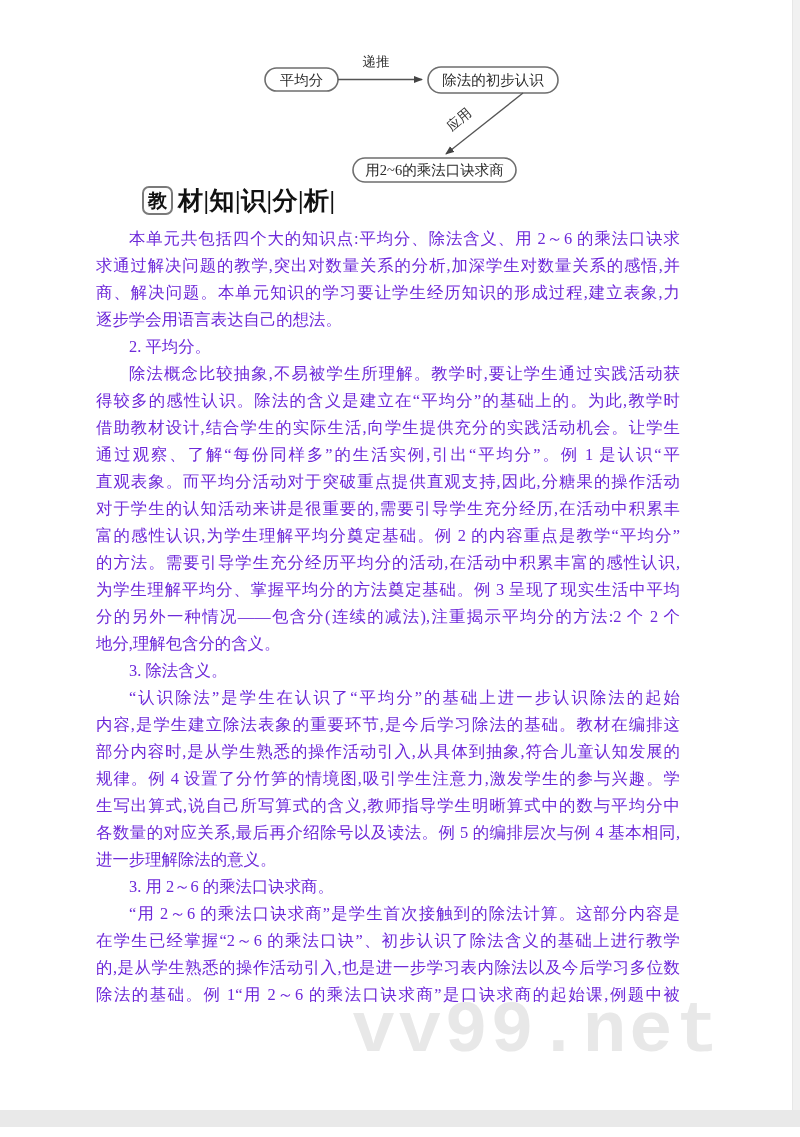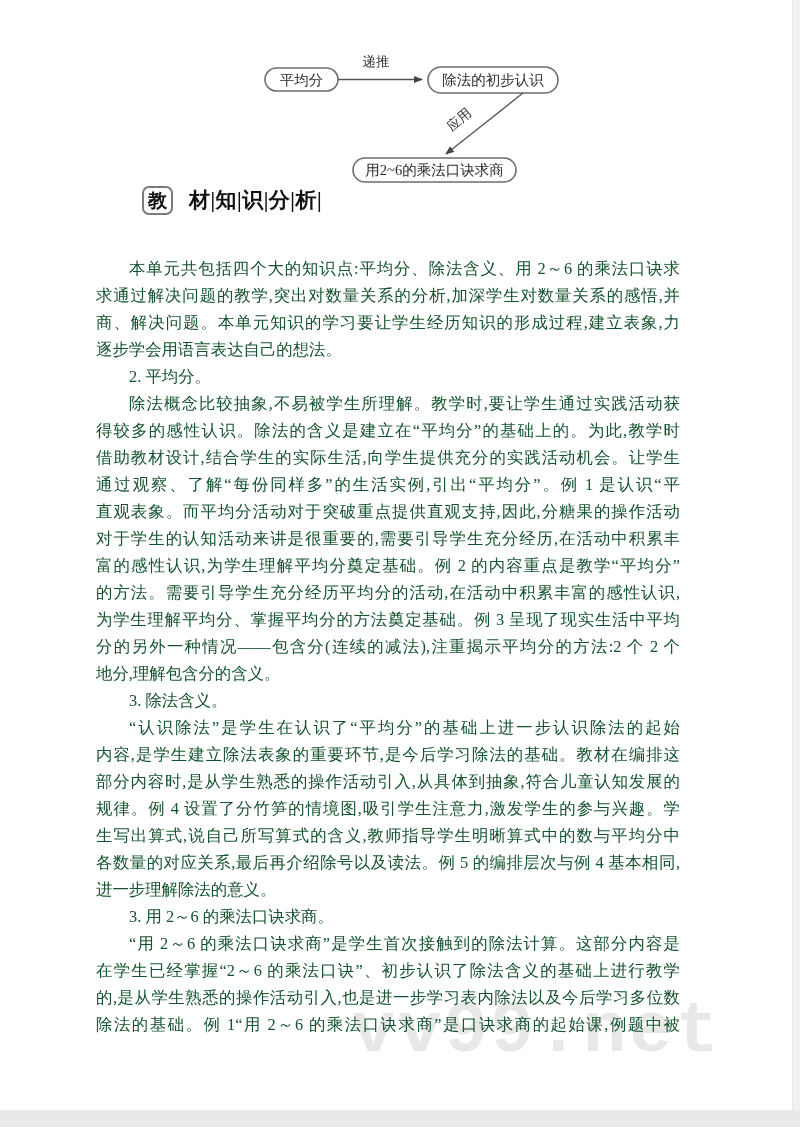--- a/index.html
+++ b/index.html
@@ -22,26 +22,26 @@
                font-family:"Liberation Serif","DejaVu Serif",serif; }
   .edge-text { font-size:13.5px; fill:#333333; text-anchor:middle;
                font-family:"Liberation Serif","DejaVu Serif",serif; }
 
   
   .section-header { position:absolute; left:142px; top:186px; height:28px;
                     display:flex; align-items:center; color:#111; }
   .section-badge  { display:inline-block; width:27px; height:25px; line-height:25px;
                     text-align:center; border:2px solid #7a7a7a; border-radius:7px;
                     font-weight:bold; font-size:19px; background:#fdfdfd; }
-  .section-rest   { margin-left:16px; font-weight:bold; font-size:21px;
+  .section-rest   { margin-left:5px; font-weight:bold; font-size:25px;
                     letter-spacing:0.5px; }
 
   
   .bodytext { position:absolute; left:96px; top:225px; width:584px;
-              font-size:16.4px; color:#14532d; z-index:2;margin-top:30px; }
+              font-size:16.4px; color:#6d28d9; z-index:2; }
   .ln { height:27px; line-height:27px; text-align:justify; text-align-last:justify;
         overflow:hidden; }
   .ln.short { text-align-last:left; }
   .ln.ind   { text-indent:33px; }
 
   
   .watermark { position:absolute; left:352px; top:996px; z-index:1;
                font-family:Liberation Mono, monospace;
                font-weight:bold; font-size:72px; line-height:72px;
                letter-spacing:3px; color:#e8e8e8; user-select:none; }

